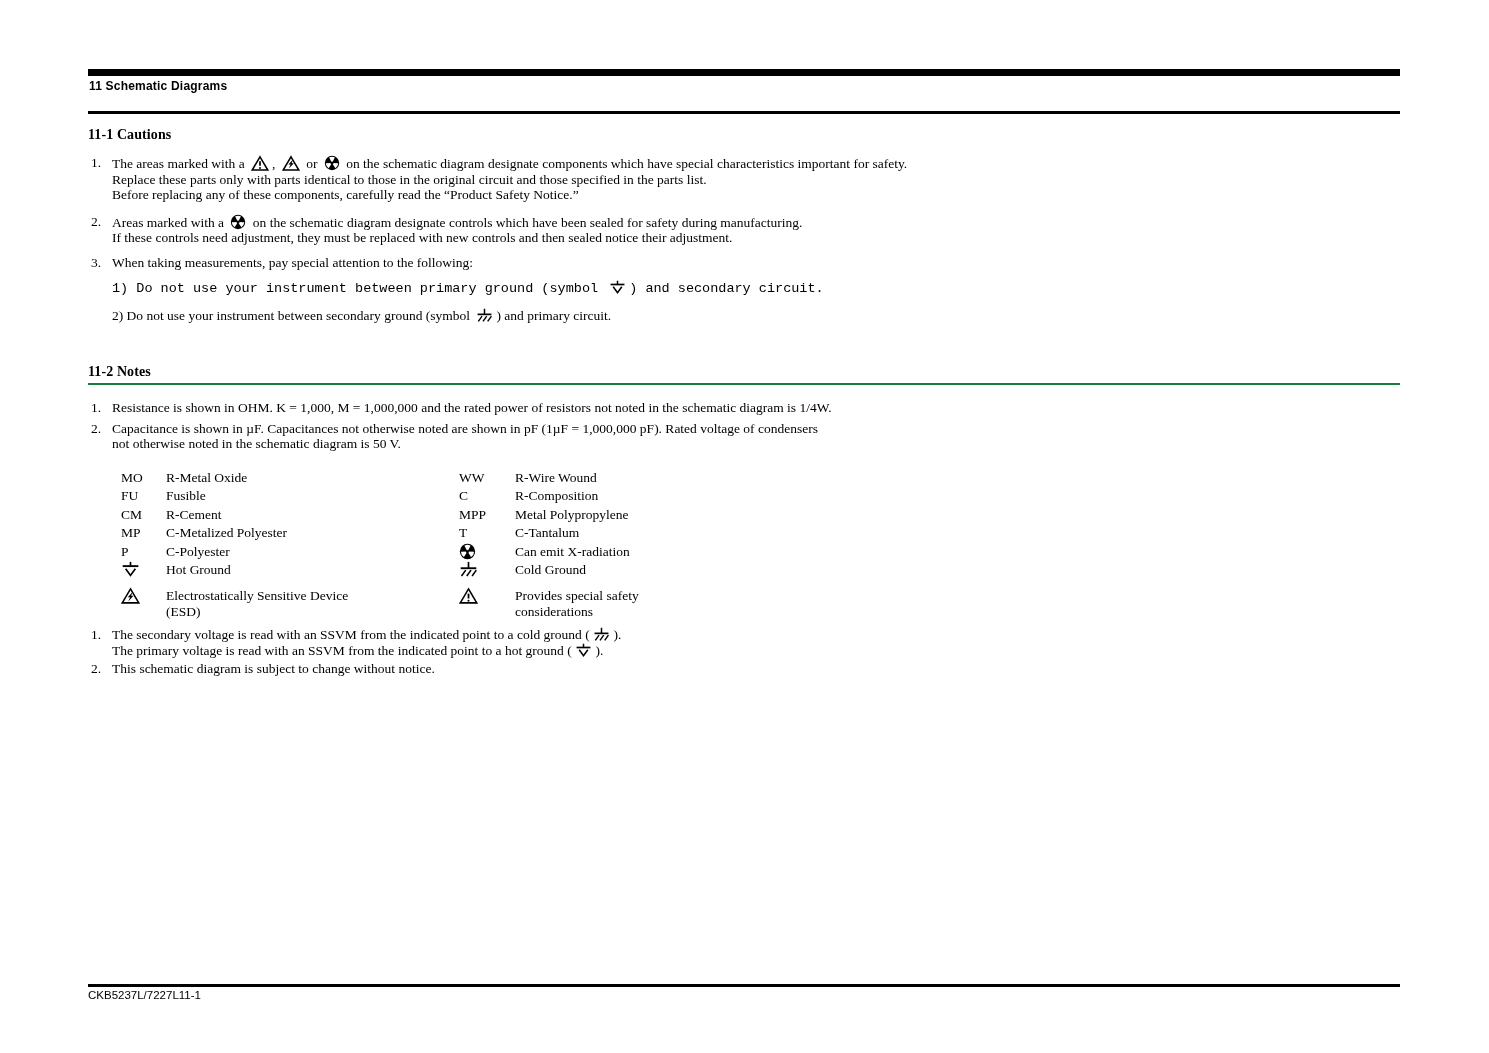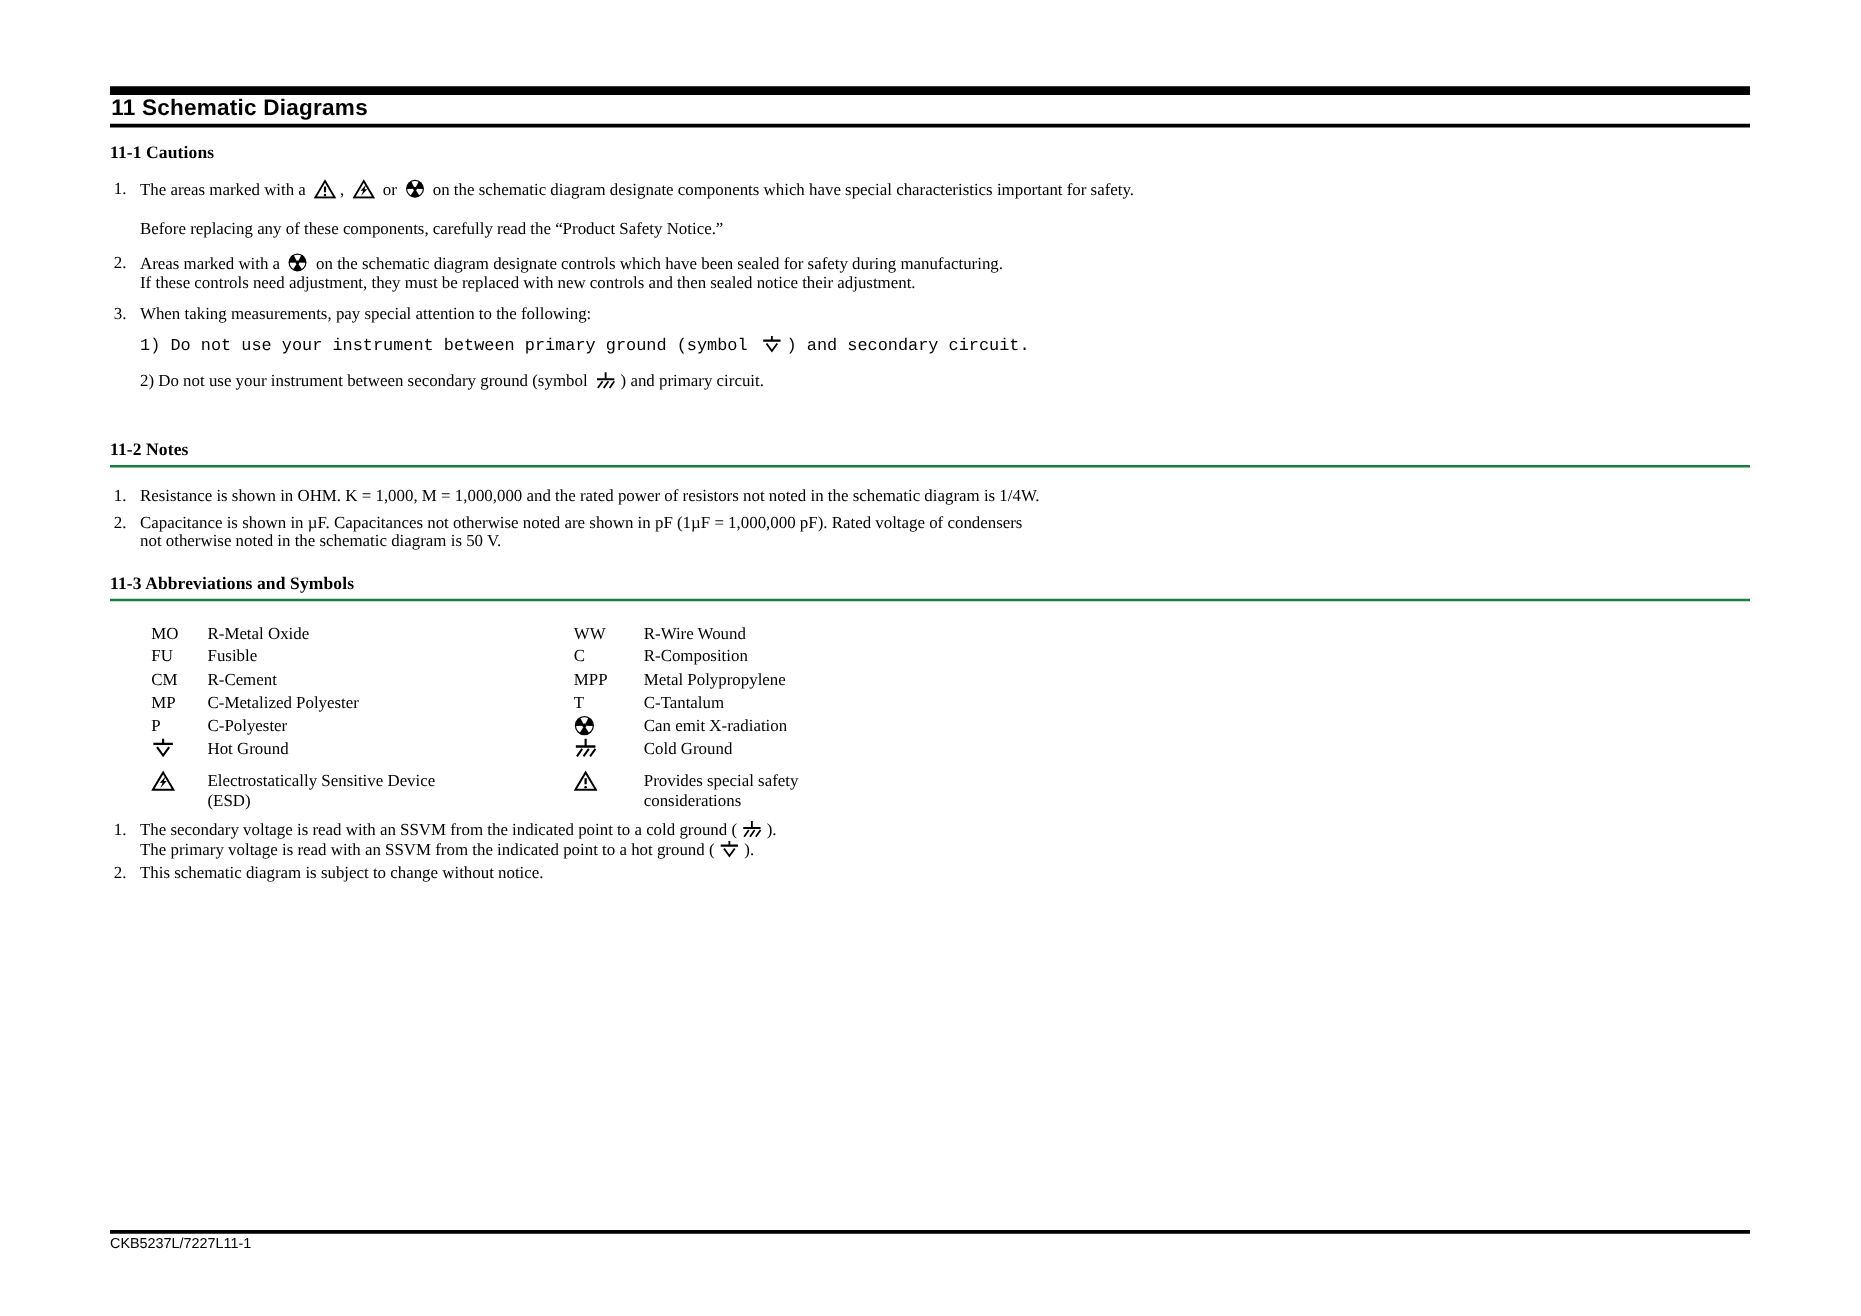--- a/index.html
+++ b/index.html
@@ -11,22 +11,22 @@
     font-family:"Liberation Serif", serif;
     font-size:13.5px;
     overflow:hidden;
   }
   .content{position:absolute;left:88px;top:0;width:1312px;}
 
   
   .topbar{margin-top:69px;height:7px;background:#000;}
   .doc-title{
     font-family:"Liberation Sans", sans-serif;
-    font-weight:bold;font-size:18px;line-height:17px;
-    margin:2px 0 4px 1px;letter-spacing:0.2px;
+    font-weight:bold;font-size:12px;line-height:17px;
+    margin:2px 0 16px 1px;letter-spacing:0.2px;
   }
   .h1rule{height:3px;background:#000;margin-top:2px;}
 
   
   .sec{
     font-family:Liberation Serif, serif;
     font-weight:bold;font-size:14px;line-height:15px;
     margin:0;letter-spacing:0.1px;
   }
   .sec.underlined{border-bottom:2px solid #15803d;padding-bottom:4px;}
@@ -129,21 +129,21 @@
             <use href="#sym-warning"></use>
           </svg><span>,</span>
         <svg class="sym sym-inline" width="18" height="16" viewBox="0 0 18 16">
             <use href="#sym-esd"></use>
           </svg>
         <span>or</span>
         <svg class="sym sym-inline" width="16" height="16" viewBox="0 0 18 18">
             <use href="#sym-rad"></use>
           </svg>
         <span>on the schematic diagram designate components which have special characteristics important for safety.</span><br>
-        <br>
+        <span>Replace these parts only with parts identical to those in the original circuit and those specified in the parts list.</span><br>
         <span>Before replacing any of these components, carefully read the “Product Safety Notice.”</span>
       </span>
     </div>
 
     <div class="li it2">
       <span class="num">2.</span>
       <span class="body">
         <span>Areas marked with a</span>
         <svg class="sym sym-inline" width="16" height="16" viewBox="0 0 18 18">
             <use href="#sym-rad"></use>
@@ -180,21 +180,20 @@
     </div>
 
     <div class="li nt2">
       <span class="num">2.</span>
       <span class="body">
         <span>Capacitance is shown in µF. Capacitances not otherwise noted are shown in pF (1µF = 1,000,000 pF). Rated voltage of condensers</span><br>
         <span>not otherwise noted in the schematic diagram is 50 V.</span>
       </span>
     </div>
 
-    <div class="sec underlined sec-abbr">11-3 Abbreviations and Symbols</div>
 
     <div class="abbr-table">
       <div class="abbr-row">
         <span class="cell">MO</span>
         <span class="cell">R-Metal Oxide</span>
         <span class="cell">WW</span>
         <span class="cell">R-Wire Wound</span>
       </div>
       <div class="abbr-row">
         <span class="cell">FU</span>

